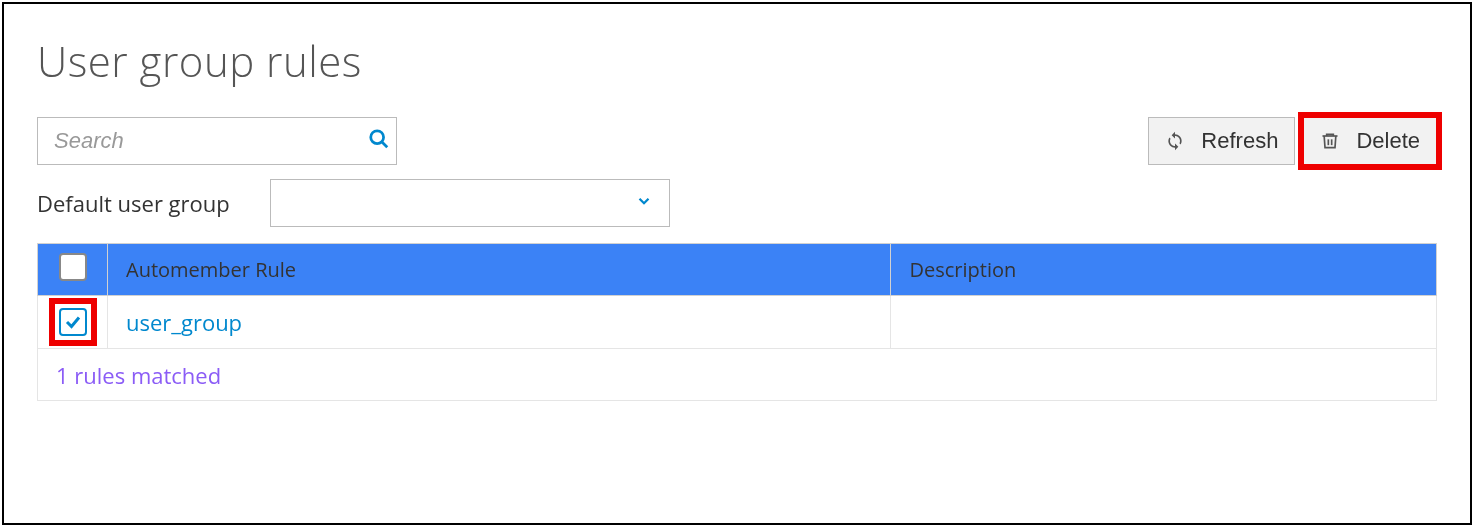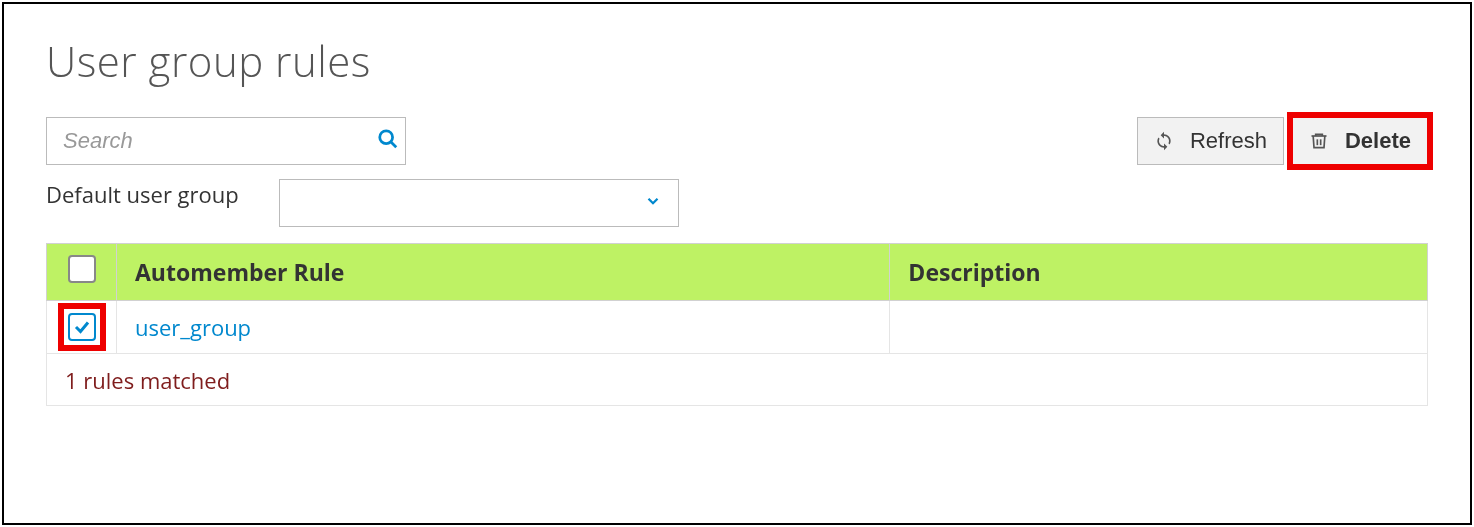--- a/index.html
+++ b/index.html
@@ -10,21 +10,21 @@
     body {
       font-family: "Open Sans", "Helvetica Neue", Helvetica, Arial, sans-serif;
       background: #fff;
       color: #333;
       padding: 2px;
     }
     .frame {
       border: 2px solid #000;
       width: 1470px;
       height: 523px;
-      padding: 28px 42px;
+      padding: 28px 33px;
       position: relative;
     }
     .page-title {
       font-size: 42px;
       font-weight: 300;
       color: #555;
       margin-bottom: 28px;
       letter-spacing: 0.5px;
     }
     .top-row {
@@ -81,25 +81,24 @@
     }
     .btn-icon {
       display: inline-flex;
       align-items: center;
       justify-content: center;
       color: #555;
     }
     .highlight-red {
       outline: 6px solid #e00;
       outline-offset: -1px;
-      font-weight: bold;
     }
     .default-row {
       display: flex;
-      align-items: flex-start;
+      align-items: center;
       gap: 40px;
       margin-bottom: 16px;
     }
     .default-label {
       font-size: 22px;
       color: #333;
     }
     .default-select {
       width: 400px;
       height: 48px;
@@ -113,24 +112,24 @@
       padding: 0 16px;
       color: #0088ce;
     }
     table.rules {
       width: 100%;
       border-collapse: collapse;
       border: 1px solid #d1d1d1;
     }
     table.rules th {
       text-align: left;
-      font-size: 23px;
-      font-weight: 700;
-      color: #333;
-      background: #bef264;
+      font-size: 20px;
+      font-weight: 400;
+      color: #333;
+      background: #3b82f6;
       border: 1px solid #d1d1d1;
       padding: 12px 18px;
       height: 52px;
     }
     table.rules td {
       font-size: 22px;
       border: 1px solid #e5e5e5;
       padding: 10px 18px;
       height: 52px;
       vertical-align: middle;
@@ -172,21 +171,21 @@
       outline: 6px solid #e00;
     }
     .rule-link {
       color: #0088ce;
       text-decoration: none;
       cursor: pointer;
     }
     .footer-row td {
       border: 1px solid #e5e5e5;
       font-size: 22px;
-      color: #7f1d1d;
+      color: #8b5cf6;
     }
   </style>
 </head>
 <body>
 
 <div class="frame">
 
   <h1 class="page-title">User group rules</h1>
 
   <div class="top-row">

